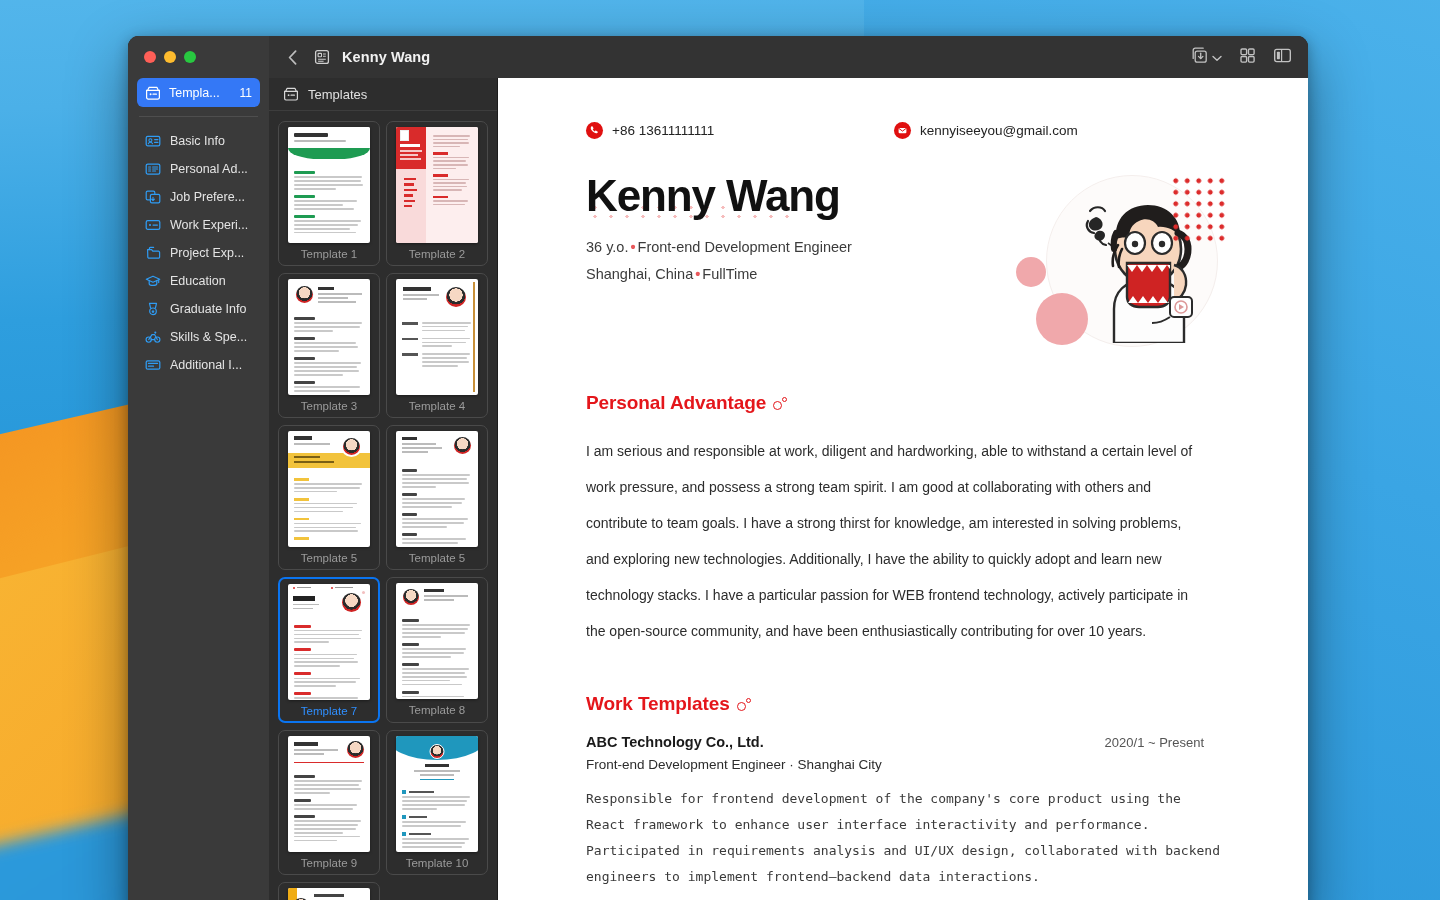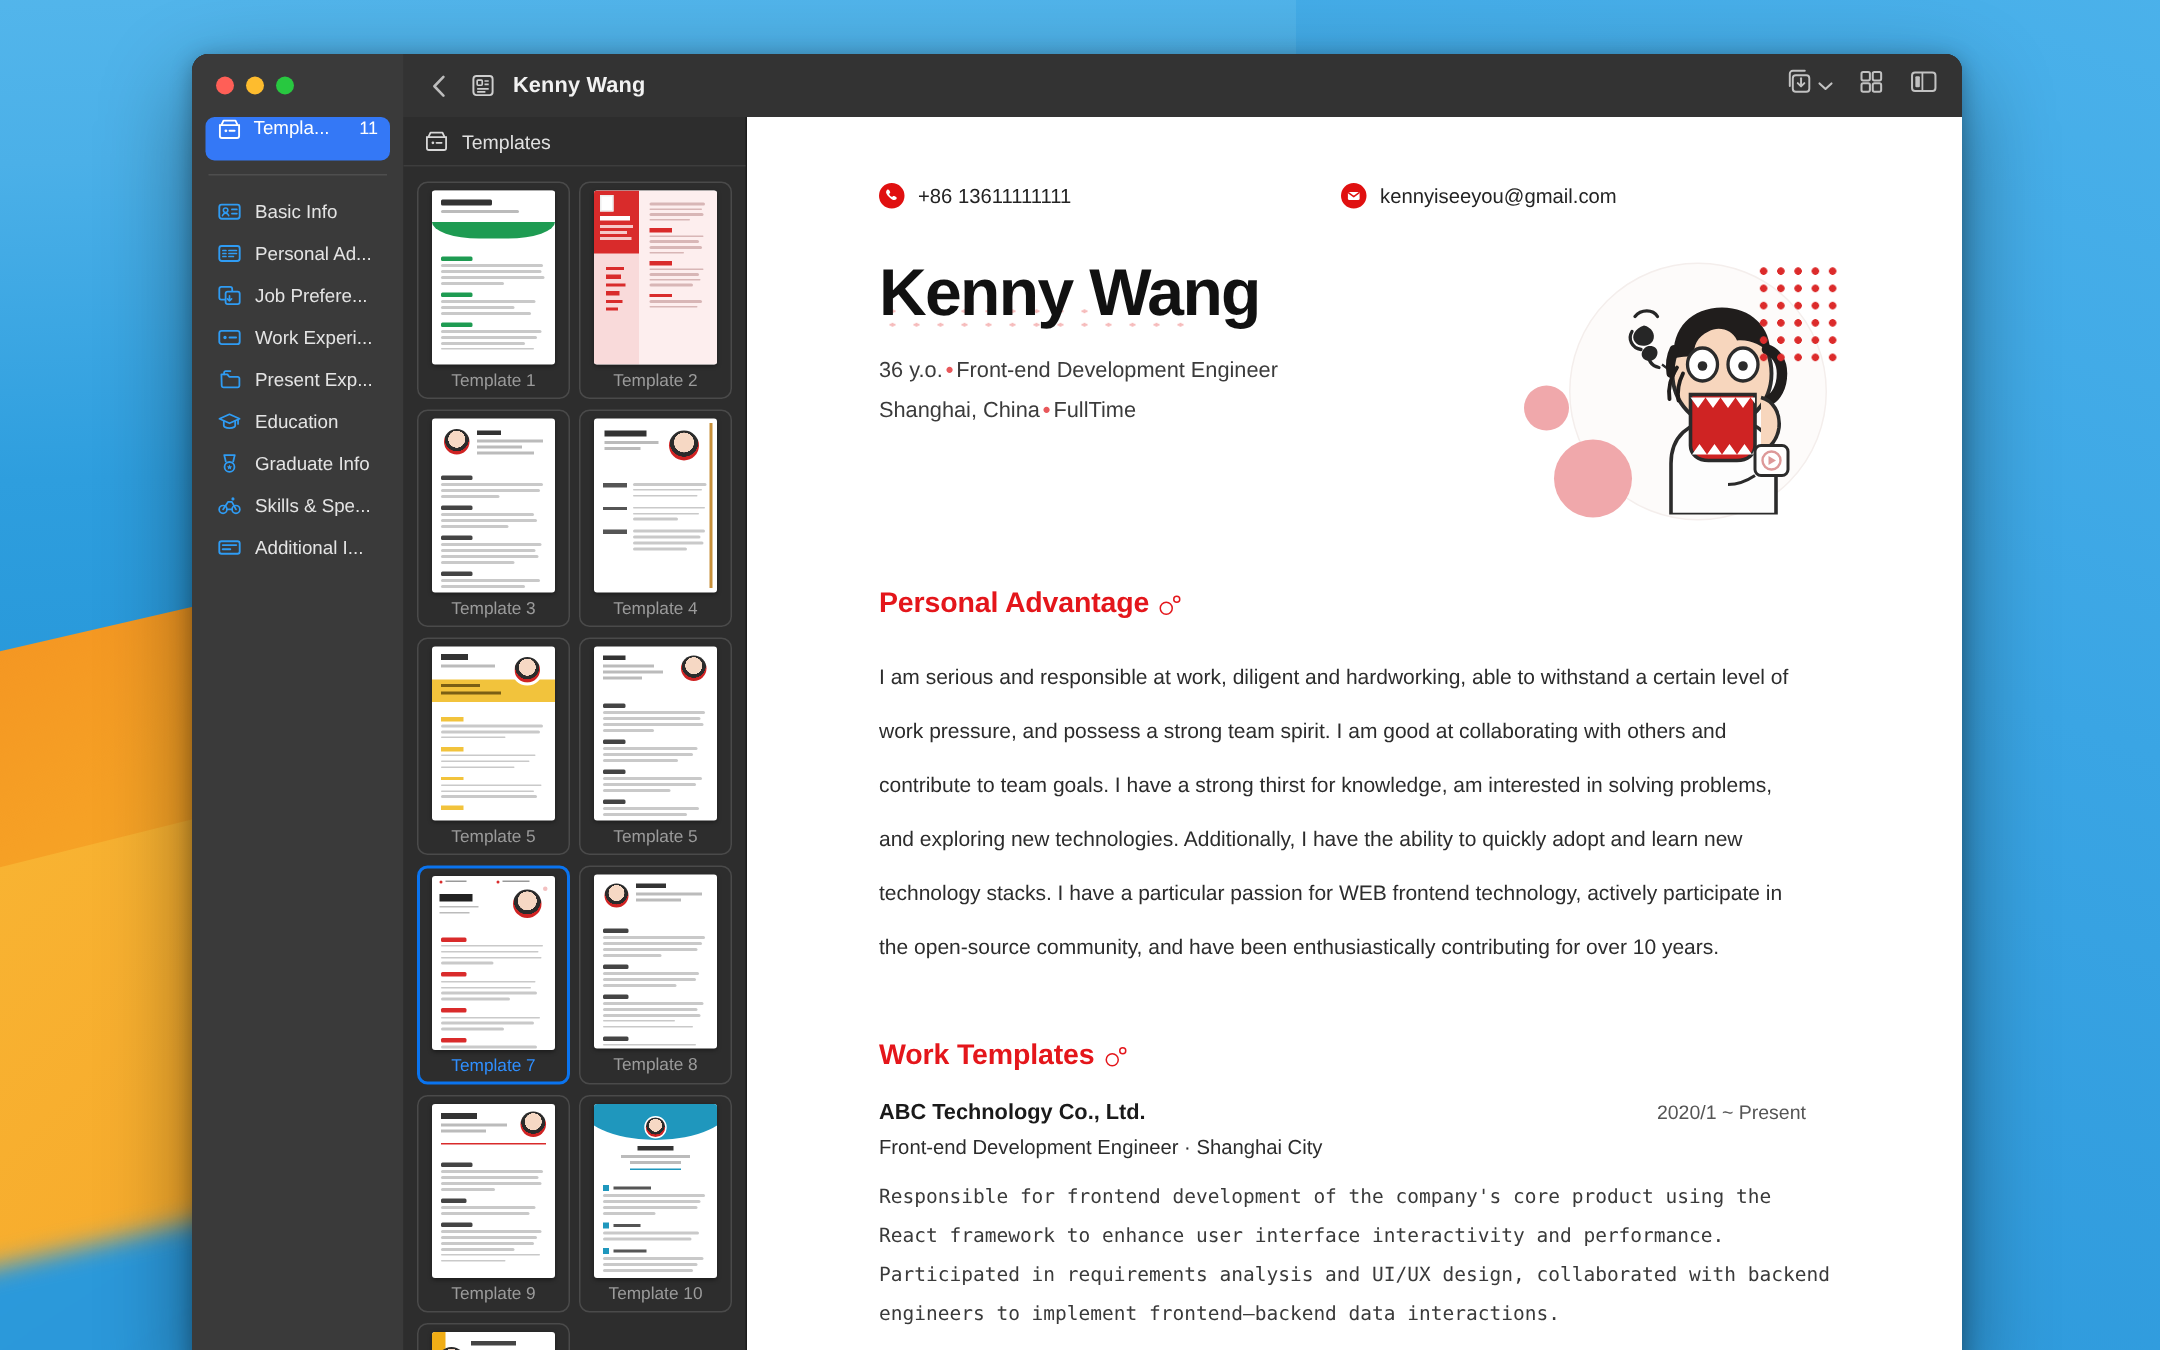--- a/index.html
+++ b/index.html
@@ -95,21 +95,21 @@
   .bodyrow { flex: 1; display: flex; min-height: 0; }
 
   
   .sidebar {
     width: 141px; flex: 0 0 141px;
     background: #3a3a3a;
     padding: 0 9px;
     display: flex; flex-direction: column;
   }
   .side-sel {
-    display: flex; gap: 8px;
+    display: flex; align-items: center; gap: 8px;
     background: #3478f6; border-radius: 6px;
     height: 29px; padding: 0 8px; margin-bottom: 9px;
     cursor: pointer;
   }
   .side-sel .lbl { font-size: 12.5px; color: #fff; flex: 1; white-space: nowrap; overflow: hidden; }
   .side-sel .cnt { font-size: 12px; color: #fff; }
   .side-div { height: 1px; background: #4e4e4e; margin: 0 2px 10px 2px; }
   .side-item {
     display: flex; align-items: center; gap: 9px;
     height: 28px; padding: 0 8px; border-radius: 6px;
@@ -381,21 +381,21 @@
         <span class="lbl">Work Experi...</span>
       </div>
 
       <div class="side-item">
         <span class="ico">
           <svg width="16" height="16" viewBox="0 0 16 16">
             <path d="M2.6 4.6h4l1.2 1.6h5.6a1.2 1.2 0 0 1 1.2 1.2v4.6a1.2 1.2 0 0 1-1.2 1.2H4a1.2 1.2 0 0 1-1.2-1.2z" fill="none" stroke="#2f9cf4" stroke-width="1.2" stroke-linejoin="round"></path>
             <path d="M4.4 4.6V3.4a1 1 0 0 1 1-1h3.2" fill="none" stroke="#2f9cf4" stroke-width="1.2" stroke-linecap="round"></path>
           </svg>
         </span>
-        <span class="lbl">Present Exp...</span>
+        <span class="lbl">Project Exp...</span>
       </div>
 
       <div class="side-item">
         <span class="ico">
           <svg width="16" height="16" viewBox="0 0 16 16">
             <path d="M1.3 6.2 8 3.2l6.7 3-6.7 3z" fill="none" stroke="#2f9cf4" stroke-width="1.2" stroke-linejoin="round"></path>
             <path d="M4.2 7.6v3.1c0 .9 1.7 1.7 3.8 1.7s3.8-.8 3.8-1.7V7.6" fill="none" stroke="#2f9cf4" stroke-width="1.2" stroke-linecap="round"></path>
             <line x1="13.7" y1="6.7" x2="13.7" y2="9.6" stroke="#2f9cf4" stroke-width="1.15" stroke-linecap="round"></line>
           </svg>
         </span>

